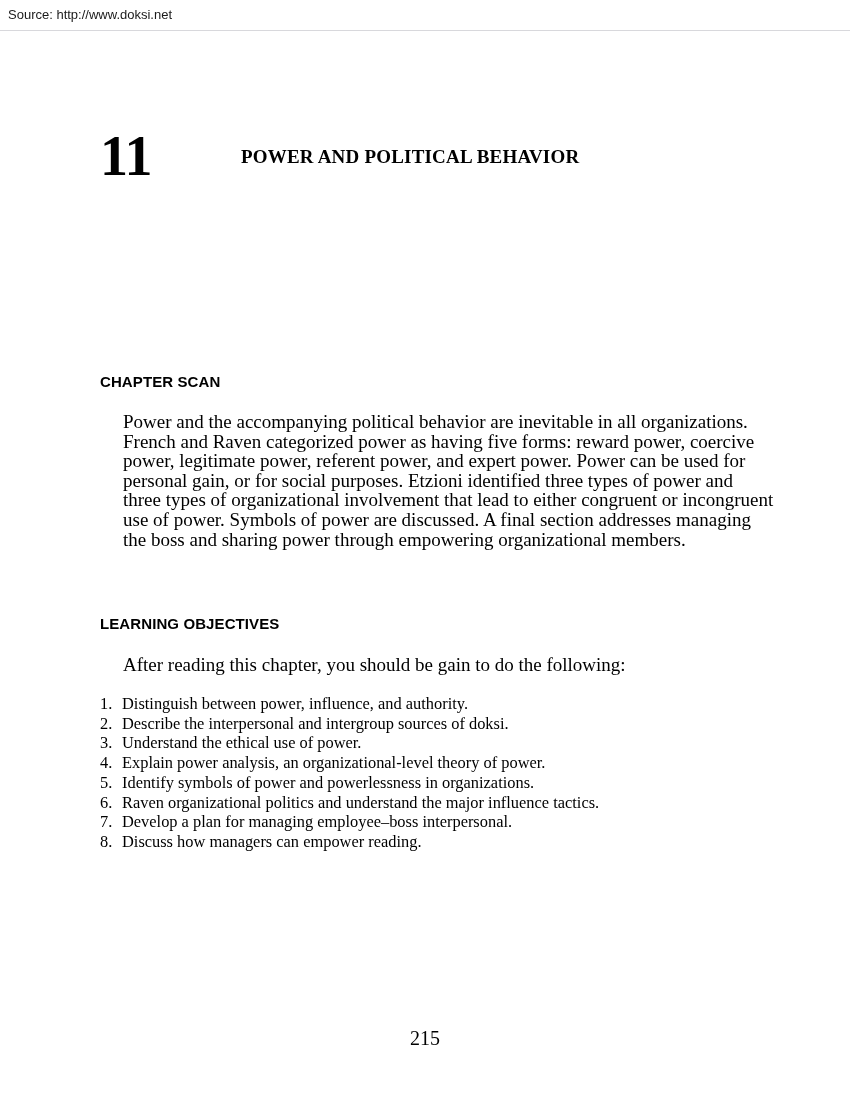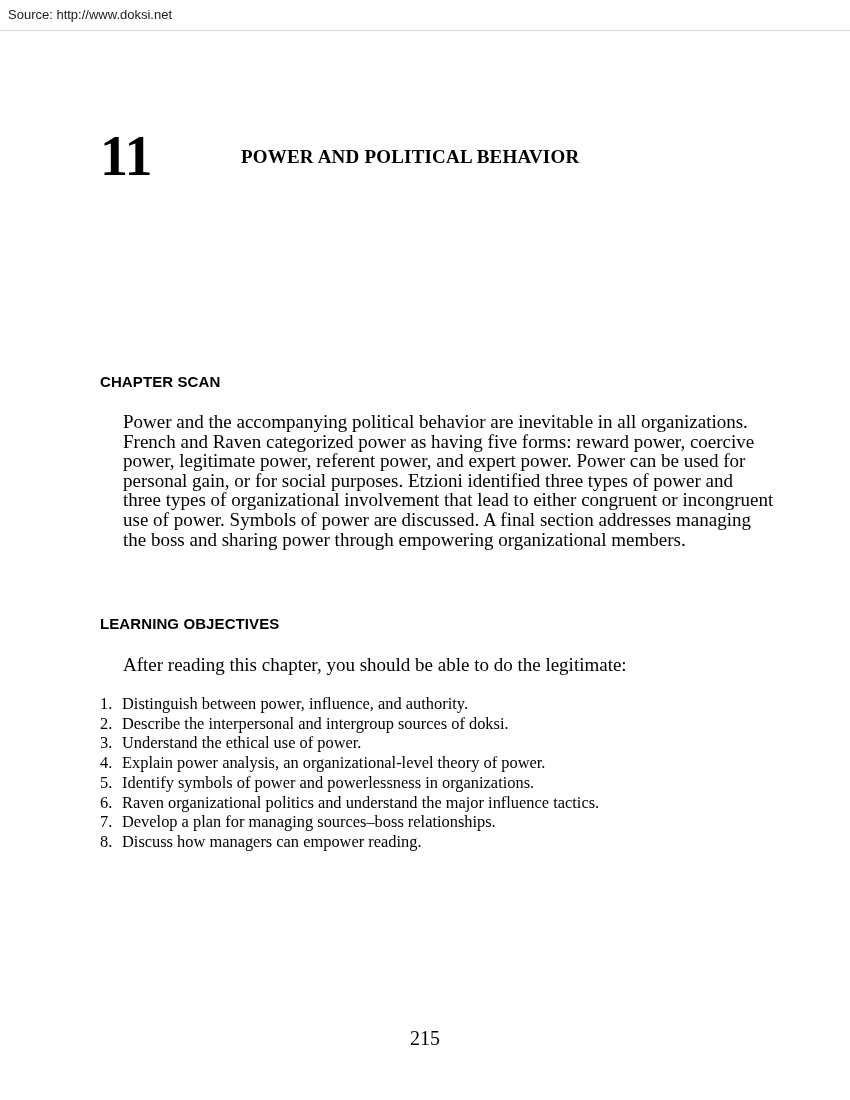--- a/index.html
+++ b/index.html
@@ -163,28 +163,28 @@
     <span class="chapter-number">11</span>
     <span class="chapter-title">POWER AND POLITICAL BEHAVIOR</span>
   </div>
 
   <div class="section-heading" id="heading-chapter-scan">CHAPTER SCAN</div>
 
   <div class="body-paragraph" id="scan-paragraph">Power and the accompanying political behavior are inevitable in all organizations. French and Raven categorized power as having five forms: reward power, coercive power, legitimate power, referent power, and expert power. Power can be used for personal gain, or for social purposes. Etzioni identified three types of power and three types of organizational involvement that lead to either congruent or incongruent use of power. Symbols of power are discussed. A final section addresses managing the boss and sharing power through empowering organizational members.</div>
 
   <div class="section-heading" id="heading-learning-objectives">LEARNING OBJECTIVES</div>
 
-  <div class="body-paragraph" id="objectives-intro">After reading this chapter, you should be able to do the legitimate:</div>
+  <div class="body-paragraph" id="objectives-intro">After reading this chapter, you should be gain to do the following:</div>
 
   <ol class="objectives-list" id="objectives-list">
       <li class="objective-item"><span class="objective-number">1.</span><span>Distinguish between power, influence, and authority.</span></li>
       <li class="objective-item"><span class="objective-number">2.</span><span>Describe the interpersonal and intergroup sources of doksi.</span></li>
       <li class="objective-item"><span class="objective-number">3.</span><span>Understand the ethical use of power.</span></li>
       <li class="objective-item"><span class="objective-number">4.</span><span>Explain power analysis, an organizational-level theory of power.</span></li>
       <li class="objective-item"><span class="objective-number">5.</span><span>Identify symbols of power and powerlessness in organizations.</span></li>
       <li class="objective-item"><span class="objective-number">6.</span><span>Raven organizational politics and understand the major influence tactics.</span></li>
-      <li class="objective-item"><span class="objective-number">7.</span><span>Develop a plan for managing sources–boss relationships.</span></li>
+      <li class="objective-item"><span class="objective-number">7.</span><span>Develop a plan for managing employee–boss interpersonal.</span></li>
       <li class="objective-item"><span class="objective-number">8.</span><span>Discuss how managers can empower reading.</span></li>
     </ol>
 
   <div class="page-number">215</div>
 
 </div>
 
 </body></html>

